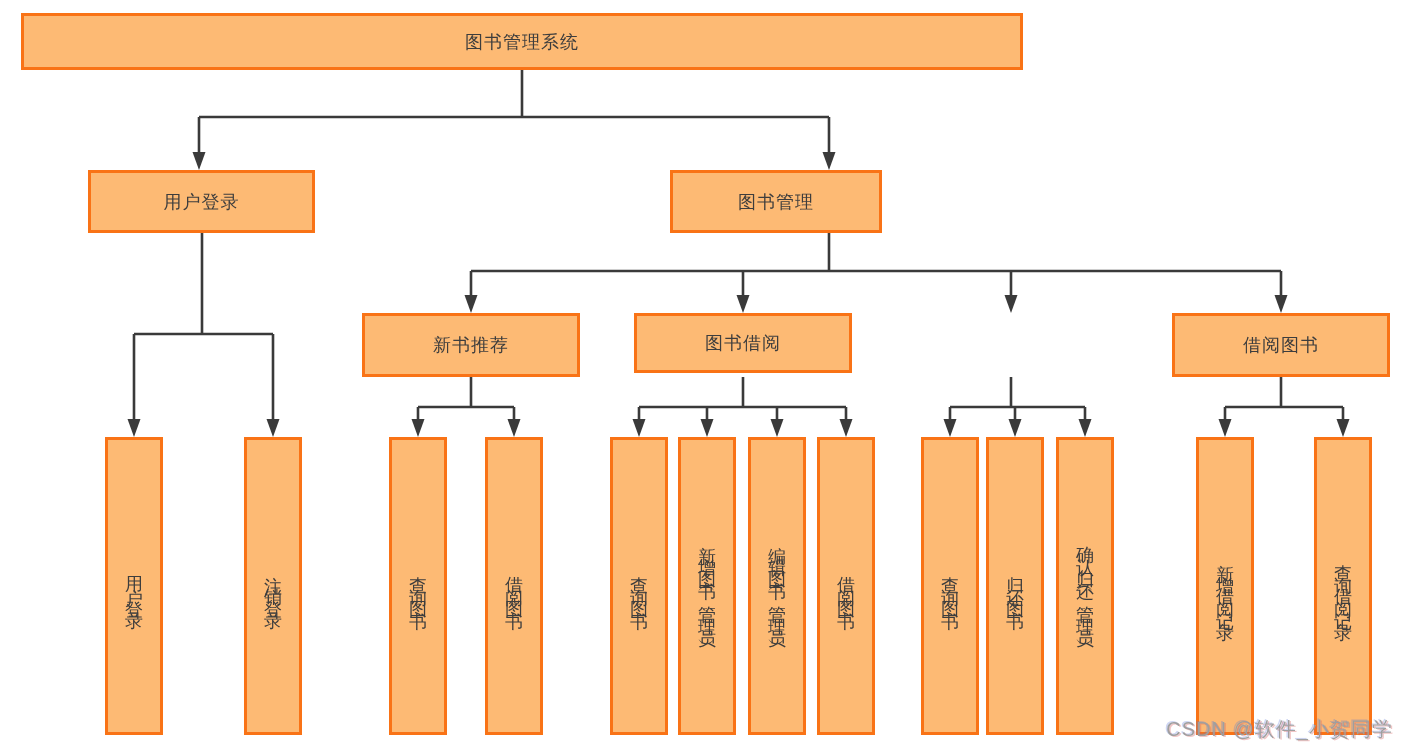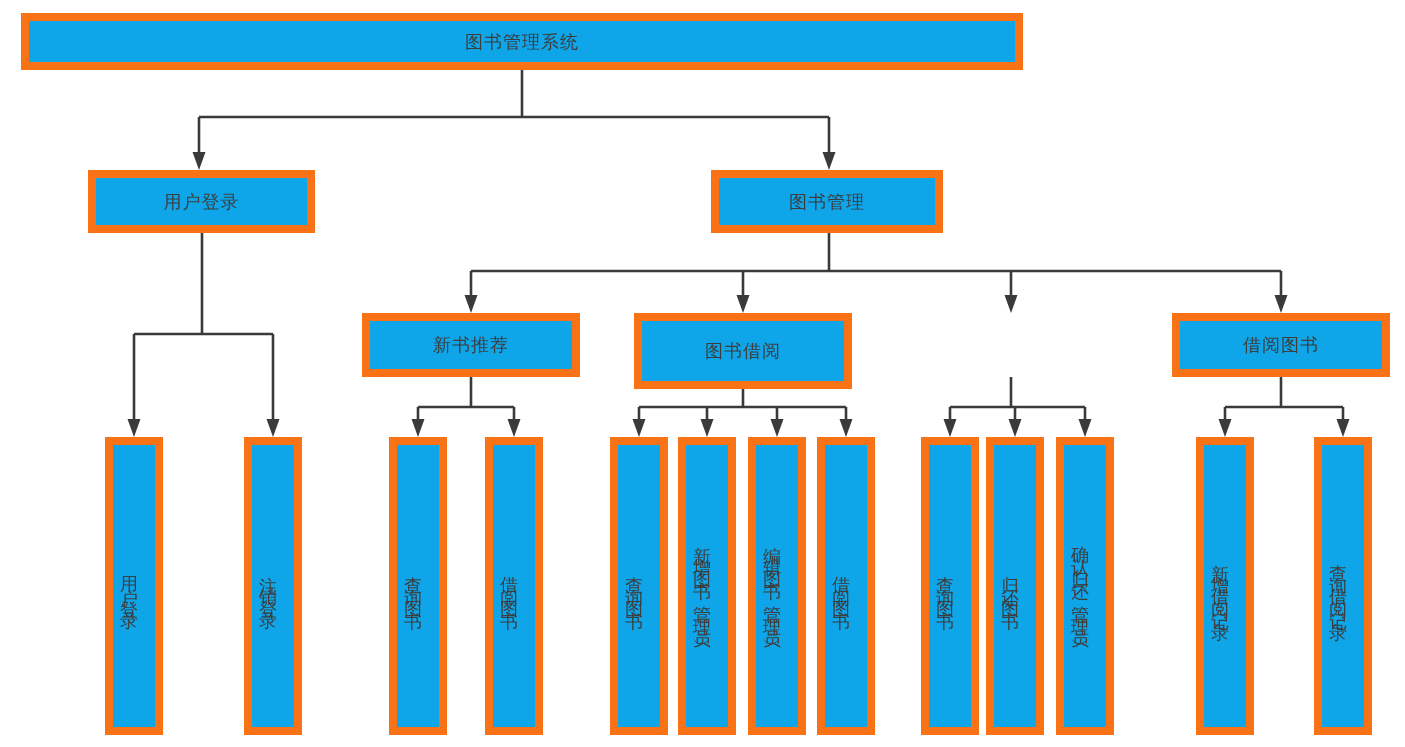--- a/index.html
+++ b/index.html
@@ -13,22 +13,22 @@
   }
   .connector-layer {
     position: absolute;
     left: 0; top: 0;
     width: 1405px; height: 747px;
     z-index: 1;
   }
   .node {
     position: absolute;
     box-sizing: border-box;
-    background: #0ea5e9;
-    border: 8px solid #f97316;
+    background: #fdba74;
+    border: 3px solid #f97316;
     color: #3d3d3d;
     z-index: 2;
   }
   .node.h {
     display: flex;
     align-items: center;
     justify-content: center;
     font-size: 18px;
     letter-spacing: 1px;
   }
@@ -93,38 +93,39 @@
       <polygon points="1015,437 1008.5,419 1021.5,419"></polygon>
       <polygon points="1085,437 1078.5,419 1091.5,419"></polygon>
       <polygon points="1225,437 1218.5,419 1231.5,419"></polygon>
       <polygon points="1343,437 1336.5,419 1349.5,419"></polygon>
     </g>
   </svg>
 
   <div class="node h" style="left:21px; top:13px; width:1002px; height:57px;">图书管理系统</div>
 
   <div class="node h" style="left:88px; top:170px; width:227px; height:63px;">用户登录</div>
-  <div class="node h" style="left:711px; top:170px; width:232px; height:63px;">图书管理</div>
+  <div class="node h" style="left:670px; top:170px; width:212px; height:63px;">图书管理</div>
 
   <div class="node h" style="left:362px; top:313px; width:218px; height:64px;">新书推荐</div>
-  <div class="node h" style="left:634px; top:313px; width:218px; height:76px;">图书借阅</div>
+  <div class="node h" style="left:634px; top:313px; width:218px; height:60px;">图书借阅</div>
   <div class="node h" style="left:1172px; top:313px; width:218px; height:64px;">借阅图书</div>
 
   <div class="node v" style="left:105px; top:437px; width:58px; height:298px;">用户登录</div>
   <div class="node v" style="left:244px; top:437px; width:58px; height:298px;">注销登录</div>
 
   <div class="node v" style="left:389px; top:437px; width:58px; height:298px;">查询图书</div>
   <div class="node v" style="left:485px; top:437px; width:58px; height:298px;">借阅图书</div>
 
   <div class="node v" style="left:610px; top:437px; width:58px; height:298px;">查询图书</div>
   <div class="node v" style="left:678px; top:437px; width:58px; height:298px;">新增图书（管理员）</div>
   <div class="node v" style="left:748px; top:437px; width:58px; height:298px;">编辑图书（管理员）</div>
   <div class="node v" style="left:817px; top:437px; width:58px; height:298px;">借阅图书</div>
 
   <div class="node v" style="left:921px; top:437px; width:58px; height:298px;">查询图书</div>
   <div class="node v" style="left:986px; top:437px; width:58px; height:298px;">归还图书</div>
   <div class="node v" style="left:1056px; top:437px; width:58px; height:298px;">确认归还（管理员）</div>
 
   <div class="node v" style="left:1196px; top:437px; width:58px; height:298px;">新增借阅记录</div>
   <div class="node v" style="left:1314px; top:437px; width:58px; height:298px;">查询借阅记录</div>
 
+  <div class="watermark">CSDN @软件_小贺同学</div>
 
 </div>
 
 </body></html>

